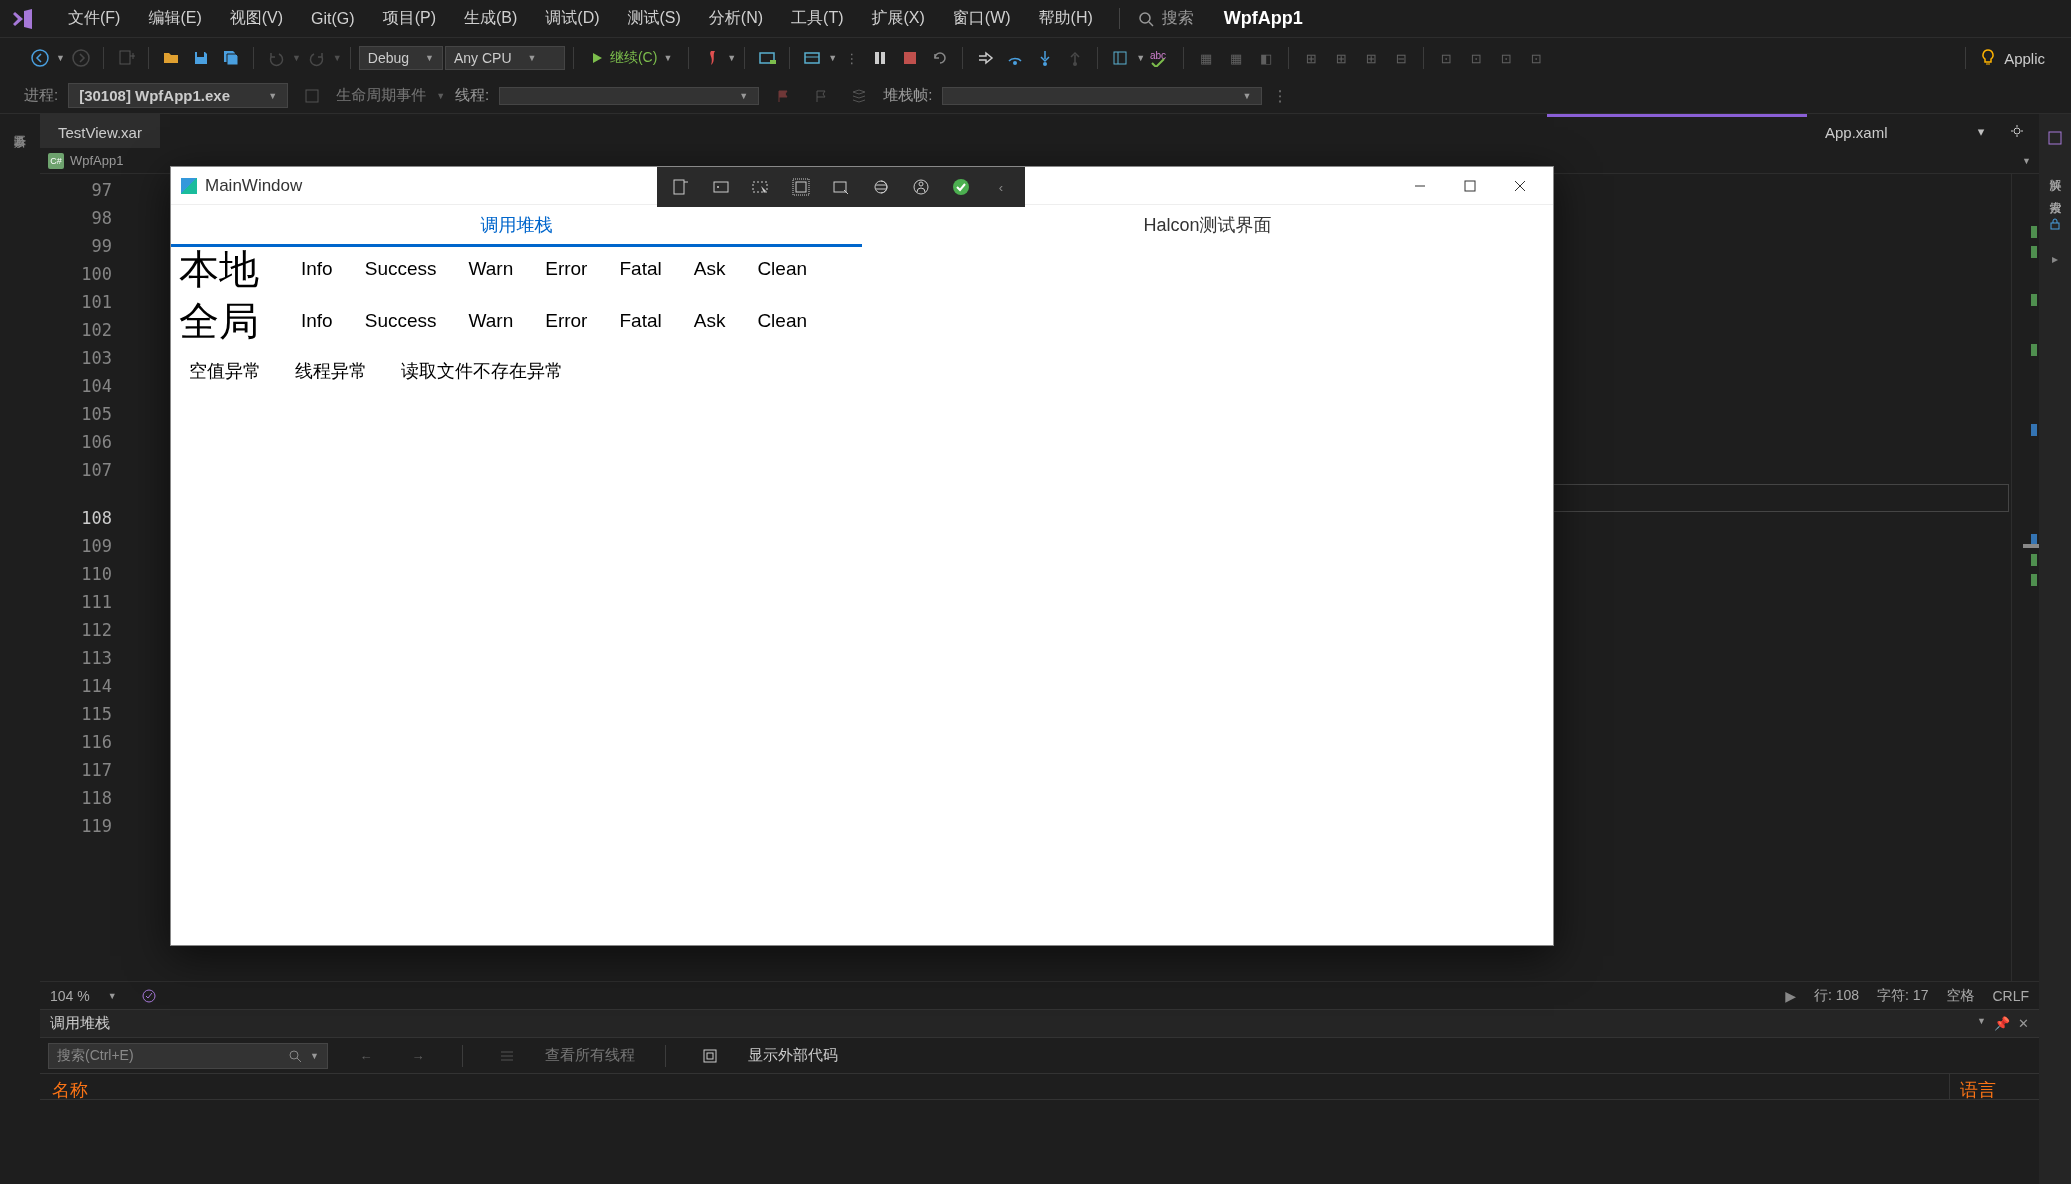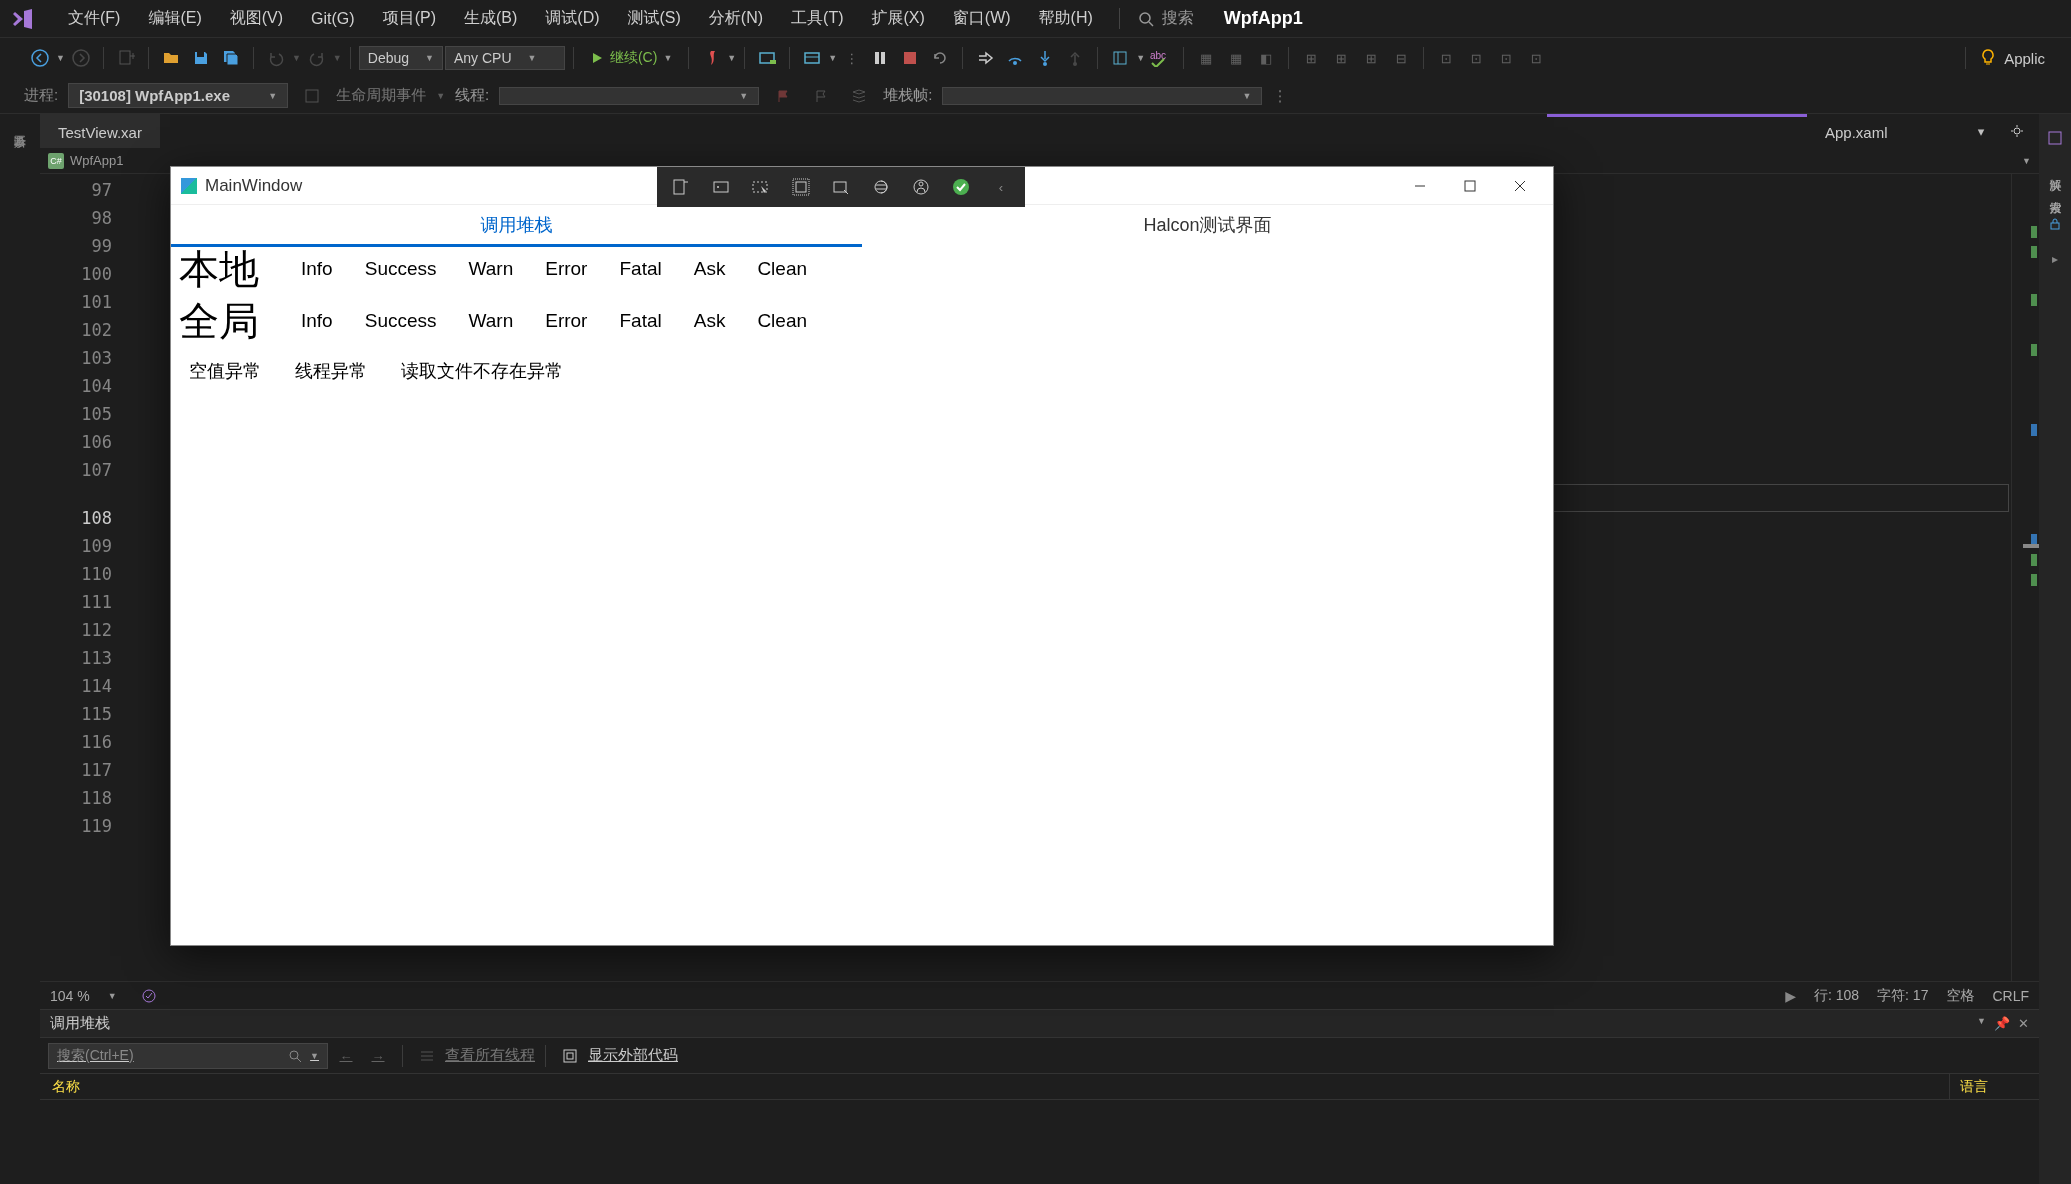--- a/index.html
+++ b/index.html
@@ -357,43 +357,42 @@
       padding: 0 10px;
       border-bottom: 1px solid #333;
     }
     .panel-title { font-size: 15px; color: #ccc; flex: 1; }
     .panel-icons { display: flex; gap: 8px; color: #999; }
     .panel-toolbar {
       height: 36px;
       display: flex;
       align-items: center;
       padding: 0 8px;
-      gap: 4px;
+      gap: 24px;
       border-bottom: 1px solid #333;
-      text-decoration: underline;
     }
     .panel-search {
       background: #333333;
       border: 1px solid #454545;
       height: 26px;
       display: flex;
       align-items: center;
       padding: 0 8px;
       gap: 8px;
       width: 280px;
       color: #888;
       font-size: 14px;
     }
     .panel-body { flex: 1; position: relative; }
     .col-header {
       display:flex;
       height: 26px;
       border-bottom: 1px solid #333;
-      color: #fde047;
-      font-size: 14px;
+      color: #f97316;
+      font-size: 18px;
     }
     .col-header .col1 { padding: 4px 12px; flex: 1; }
     .col-header .col2 { width: 90px; padding: 4px 10px; border-left: 1px solid #333;}
     
     .right-vertical {
       position: absolute;
       right: 0;
       top: 114px;
       bottom: 0;
       width: 32px;

